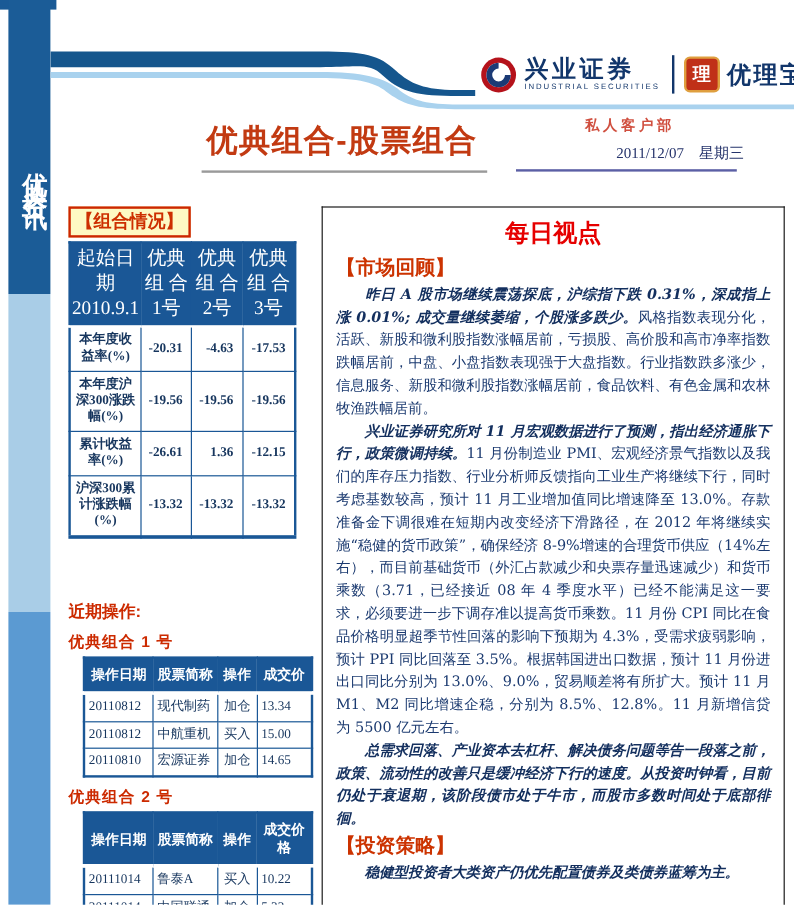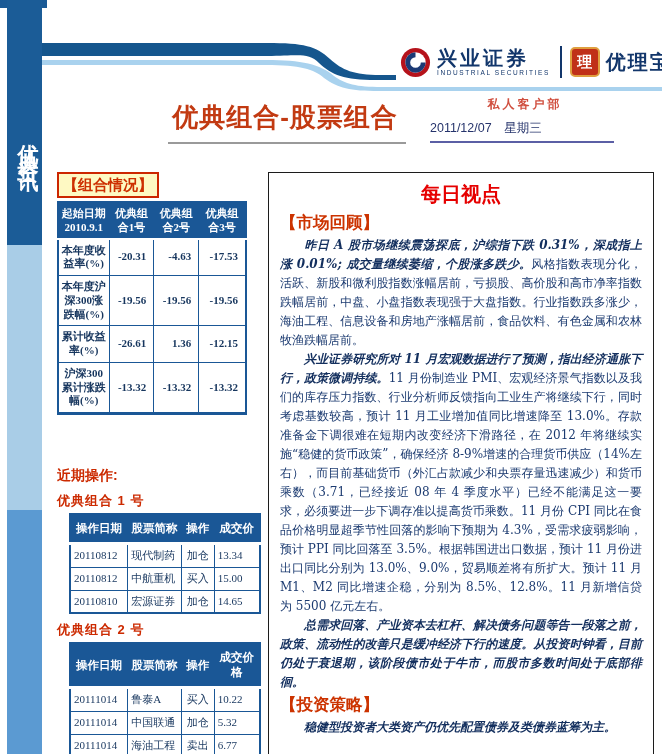--- a/index.html
+++ b/index.html
@@ -30,32 +30,32 @@
   .ylb-icon{width:26px;height:26px;border-radius:5px;background:#c03018;border:2px solid #df9f3f;
       color:#fff;font-weight:bold;font-size:15px;display:flex;align-items:center;justify-content:center;margin-right:6px;}
   .ylb-name{color:#12366b;font-weight:bold;font-size:20px;letter-spacing:2px;white-space:nowrap;}
 
   
   .doc-title{position:absolute;left:130px;top:100px;width:310px;text-align:center;
       color:#c23a12;font-weight:bold;font-size:26px;letter-spacing:1px;}
   .title-underline{position:absolute;left:168px;top:142px;width:238px;height:2px;background:#9a9a9a;}
   .dept{position:absolute;left:430px;top:96px;width:190px;text-align:center;
       color:#d04f3f;font-size:12px;font-weight:bold;letter-spacing:3px;}
-  .datewk{position:absolute;left:430px;top:120px;width:190px;text-align:left;
-      color:#25336b;font-size:12.5px;font-family:Liberation Sans, sans-serif;}
+  .datewk{position:absolute;left:430px;top:120px;width:190px;text-align:right;
+      color:#25336b;font-size:12.5px;font-family:Liberation Serif, serif;}
   .dept-underline{position:absolute;left:430px;top:141px;width:184px;height:2px;background:#5b5fa5;}
 
   
   .leftcol{position:absolute;left:57px;top:172px;width:195px;}
   .sec-label{display:inline-block;border:2px solid #cc2600;color:#cd2f00;font-weight:bold;
       font-size:15px;padding:1px 4px;line-height:20px;background:#fef9c3;}
   table{border-collapse:collapse;}
   .ov-table{width:190px;margin-top:3px;border:2px solid #1a5796;border-bottom:3px solid #1a5796;
       font-family:"Liberation Serif",serif;}
-  .ov-table th{background:#1a5796;color:#fff;font-size:11px;font-weight:bold;
+  .ov-table th{background:#1a5796;color:#fff;font-size:16px;font-weight:normal;
       padding:3px 1px;line-height:1.3;border:1px solid #1a5796;border-bottom:2px solid #fff;}
   .ov-table td{color:#17365e;font-size:11px;font-weight:bold;border:1px solid #1a5796;
       padding:4px 2px;line-height:1.25;}
   .ov-table td.lab{text-align:center;}
   .ov-table td.num{text-align:right;padding-right:7px;}
 
   .ops-label{color:#cc2a00;font-weight:bold;font-size:14px;margin-top:52px;}
   .grp-title{color:#cc2a00;font-weight:bold;font-size:13px;margin:7px 0 3px 0;letter-spacing:1px;}
   .op-table{width:192px;border:2px solid #1a5796;font-family:"Liberation Serif",serif;margin-left:12px;}
   .op-table th{background:#1a5796;color:#fff;font-size:11.5px;font-weight:bold;
@@ -218,21 +218,21 @@
 
     
     
     
   </div>
 
   <div class="rightbox">
     <div class="daily-title">每日视点</div>
 
     <div class="sec-head">【市场回顾】</div>
-    <p class="para"><span class="ind"></span><b>昨日 A 股市场继续震荡探底，沪综指下跌 0.31%，深成指上涨 0.01%; 成交量继续萎缩，个股涨多跌少。</b><span>风格指数表现分化，活跃、新股和微利股指数涨幅居前，亏损股、高价股和高市净率指数跌幅居前，中盘、小盘指数表现强于大盘指数。行业指数跌多涨少，海油工程、信息设备和房地产涨幅居前，食品饮料、有色金属和农林牧渔跌幅居前。</span></p>
+    <p class="para"><span class="ind"></span><b>昨日 A 股市场继续震荡探底，沪综指下跌 0.31%，深成指上涨 0.01%; 成交量继续萎缩，个股涨多跌少。</b><span>风格指数表现分化，活跃、新股和微利股指数涨幅居前，亏损股、高价股和高市净率指数跌幅居前，中盘、小盘指数表现强于大盘指数。行业指数跌多涨少，信息服务、新股和微利股指数涨幅居前，食品饮料、有色金属和农林牧渔跌幅居前。</span></p>
 
     <p class="para"><span class="ind"></span><b>兴业证券研究所对 11 月宏观数据进行了预测，指出经济通胀下行，政策微调持续。</b><span>11 月份制造业 PMI、宏观经济景气指数以及我们的库存压力指数、行业分析师反馈指向工业生产将继续下行，同时考虑基数较高，预计 11 月工业增加值同比增速降至 13.0%。存款准备金下调很难在短期内改变经济下滑路径，在 2012 年将继续实施“稳健的货币政策”，确保经济 8-9%增速的合理货币供应（14%左右），而目前基础货币（外汇占款减少和央票存量迅速减少）和货币乘数（3.71，已经接近 08 年 4 季度水平）已经不能满足这一要求，必须要进一步下调存准以提高货币乘数。11 月份 CPI 同比在食品价格明显超季节性回落的影响下预期为 4.3%，受需求疲弱影响，预计 PPI 同比回落至 3.5%。根据韩国进出口数据，预计 11 月份进出口同比分别为 13.0%、9.0%，贸易顺差将有所扩大。预计 11 月 M1、M2 同比增速企稳，分别为 8.5%、12.8%。11 月新增信贷为 5500 亿元左右。</span></p>
     <p class="para"><span class="ind"></span><b>总需求回落、产业资本去杠杆、解决债务问题等告一段落之前，政策、流动性的改善只是缓冲经济下行的速度。从投资时钟看，目前仍处于衰退期，该阶段债市处于牛市，而股市多数时间处于底部徘徊。</b></p>
 
     <div class="sec-head">【投资策略】</div>
     <p class="para"><span class="ind"></span><b>稳健型投资者大类资产仍优先配置债券及类债券蓝筹为主。</b></p>
 
   </div>
 
 </div>

